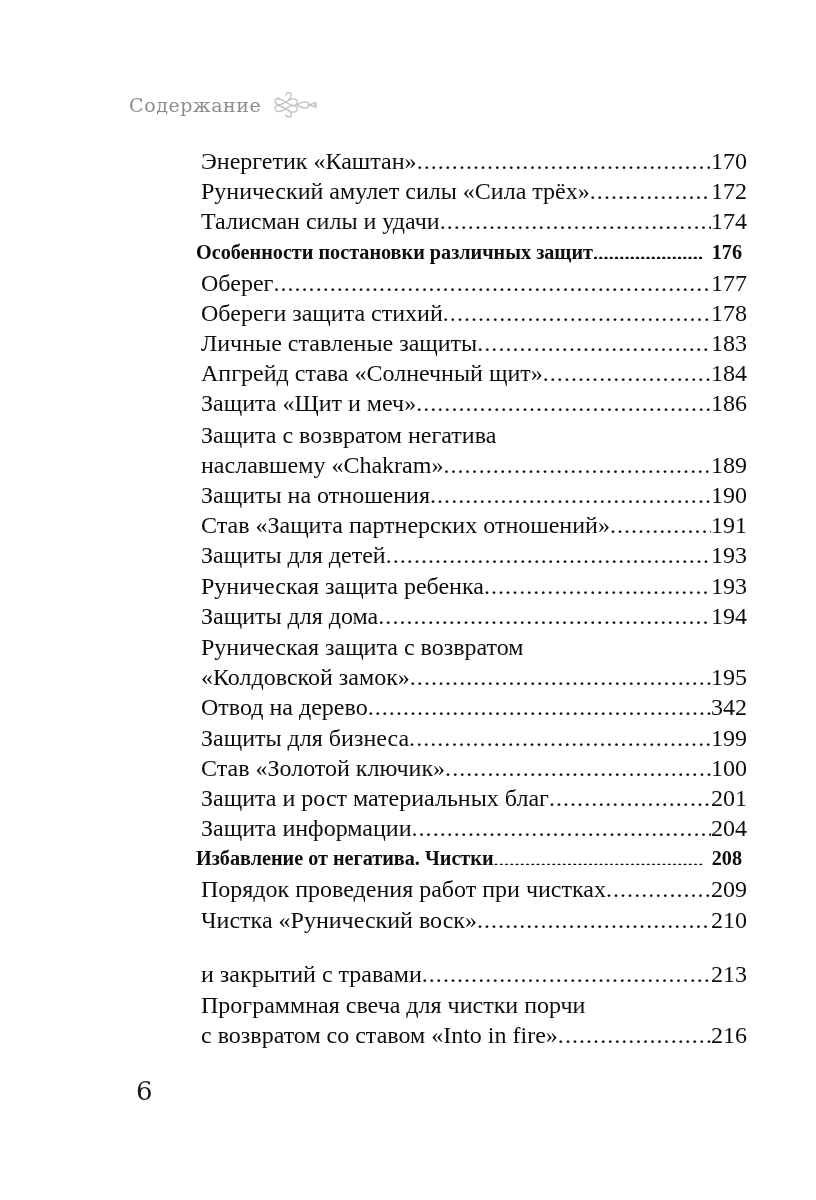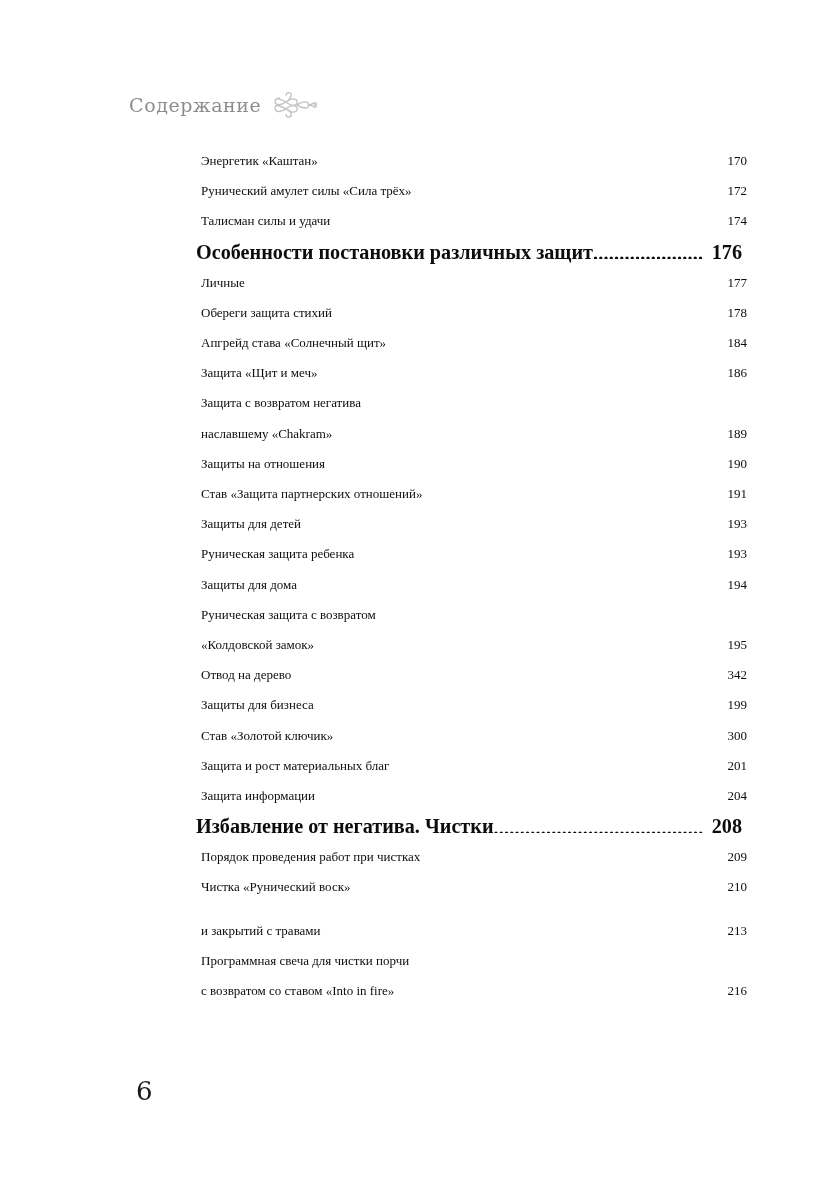--- a/index.html
+++ b/index.html
@@ -50,21 +50,21 @@
     position: absolute;
     left: 169px;
     top: 146px;
     width: 546px;
   }
 
   .toc-row {
     display: flex;
     align-items: baseline;
     width: 100%;
-    font-size: 13px;
+    font-size: 24px;
     line-height: 30.2px;
     color: #0d0d0d;
     white-space: nowrap;
   }
 
   
   .toc-row.entry {
     padding-left: 32px;
   }
   .toc-row.entry .label  { font-weight: 400; }
@@ -158,30 +158,35 @@
         <span class="label">Талисман силы и удачи</span>
         <span class="leaders"></span>
         <span class="pageno">174</span>
       </div>
       <div class="toc-row heading">
         <span class="label">Особенности постановки различных защит</span>
         <span class="leaders"></span>
         <span class="pageno">176</span>
       </div>
       <div class="toc-row entry">
-        <span class="label">Личные</span>
+        <span class="label">Оберег</span>
         <span class="leaders"></span>
         <span class="pageno">177</span>
       </div>
       <div class="toc-row entry">
         <span class="label">Обереги защита стихий</span>
         <span class="leaders"></span>
         <span class="pageno">178</span>
       </div>
       <div class="toc-row entry">
+        <span class="label">Личные ставленые защиты</span>
+        <span class="leaders"></span>
+        <span class="pageno">183</span>
+      </div>
+      <div class="toc-row entry">
         <span class="label">Апгрейд става «Солнечный щит»</span>
         <span class="leaders"></span>
         <span class="pageno">184</span>
       </div>
       <div class="toc-row entry">
         <span class="label">Защита «Щит и меч»</span>
         <span class="leaders"></span>
         <span class="pageno">186</span>
       </div>
       <div class="toc-row entry cont">
@@ -233,21 +238,21 @@
         <span class="pageno">342</span>
       </div>
       <div class="toc-row entry">
         <span class="label">Защиты для бизнеса</span>
         <span class="leaders"></span>
         <span class="pageno">199</span>
       </div>
       <div class="toc-row entry">
         <span class="label">Став «Золотой ключик»</span>
         <span class="leaders"></span>
-        <span class="pageno">300</span>
+        <span class="pageno">100</span>
       </div>
       <div class="toc-row entry">
         <span class="label">Защита и рост материальных благ</span>
         <span class="leaders"></span>
         <span class="pageno">201</span>
       </div>
       <div class="toc-row entry">
         <span class="label">Защита информации</span>
         <span class="leaders"></span>
         <span class="pageno">204</span>

